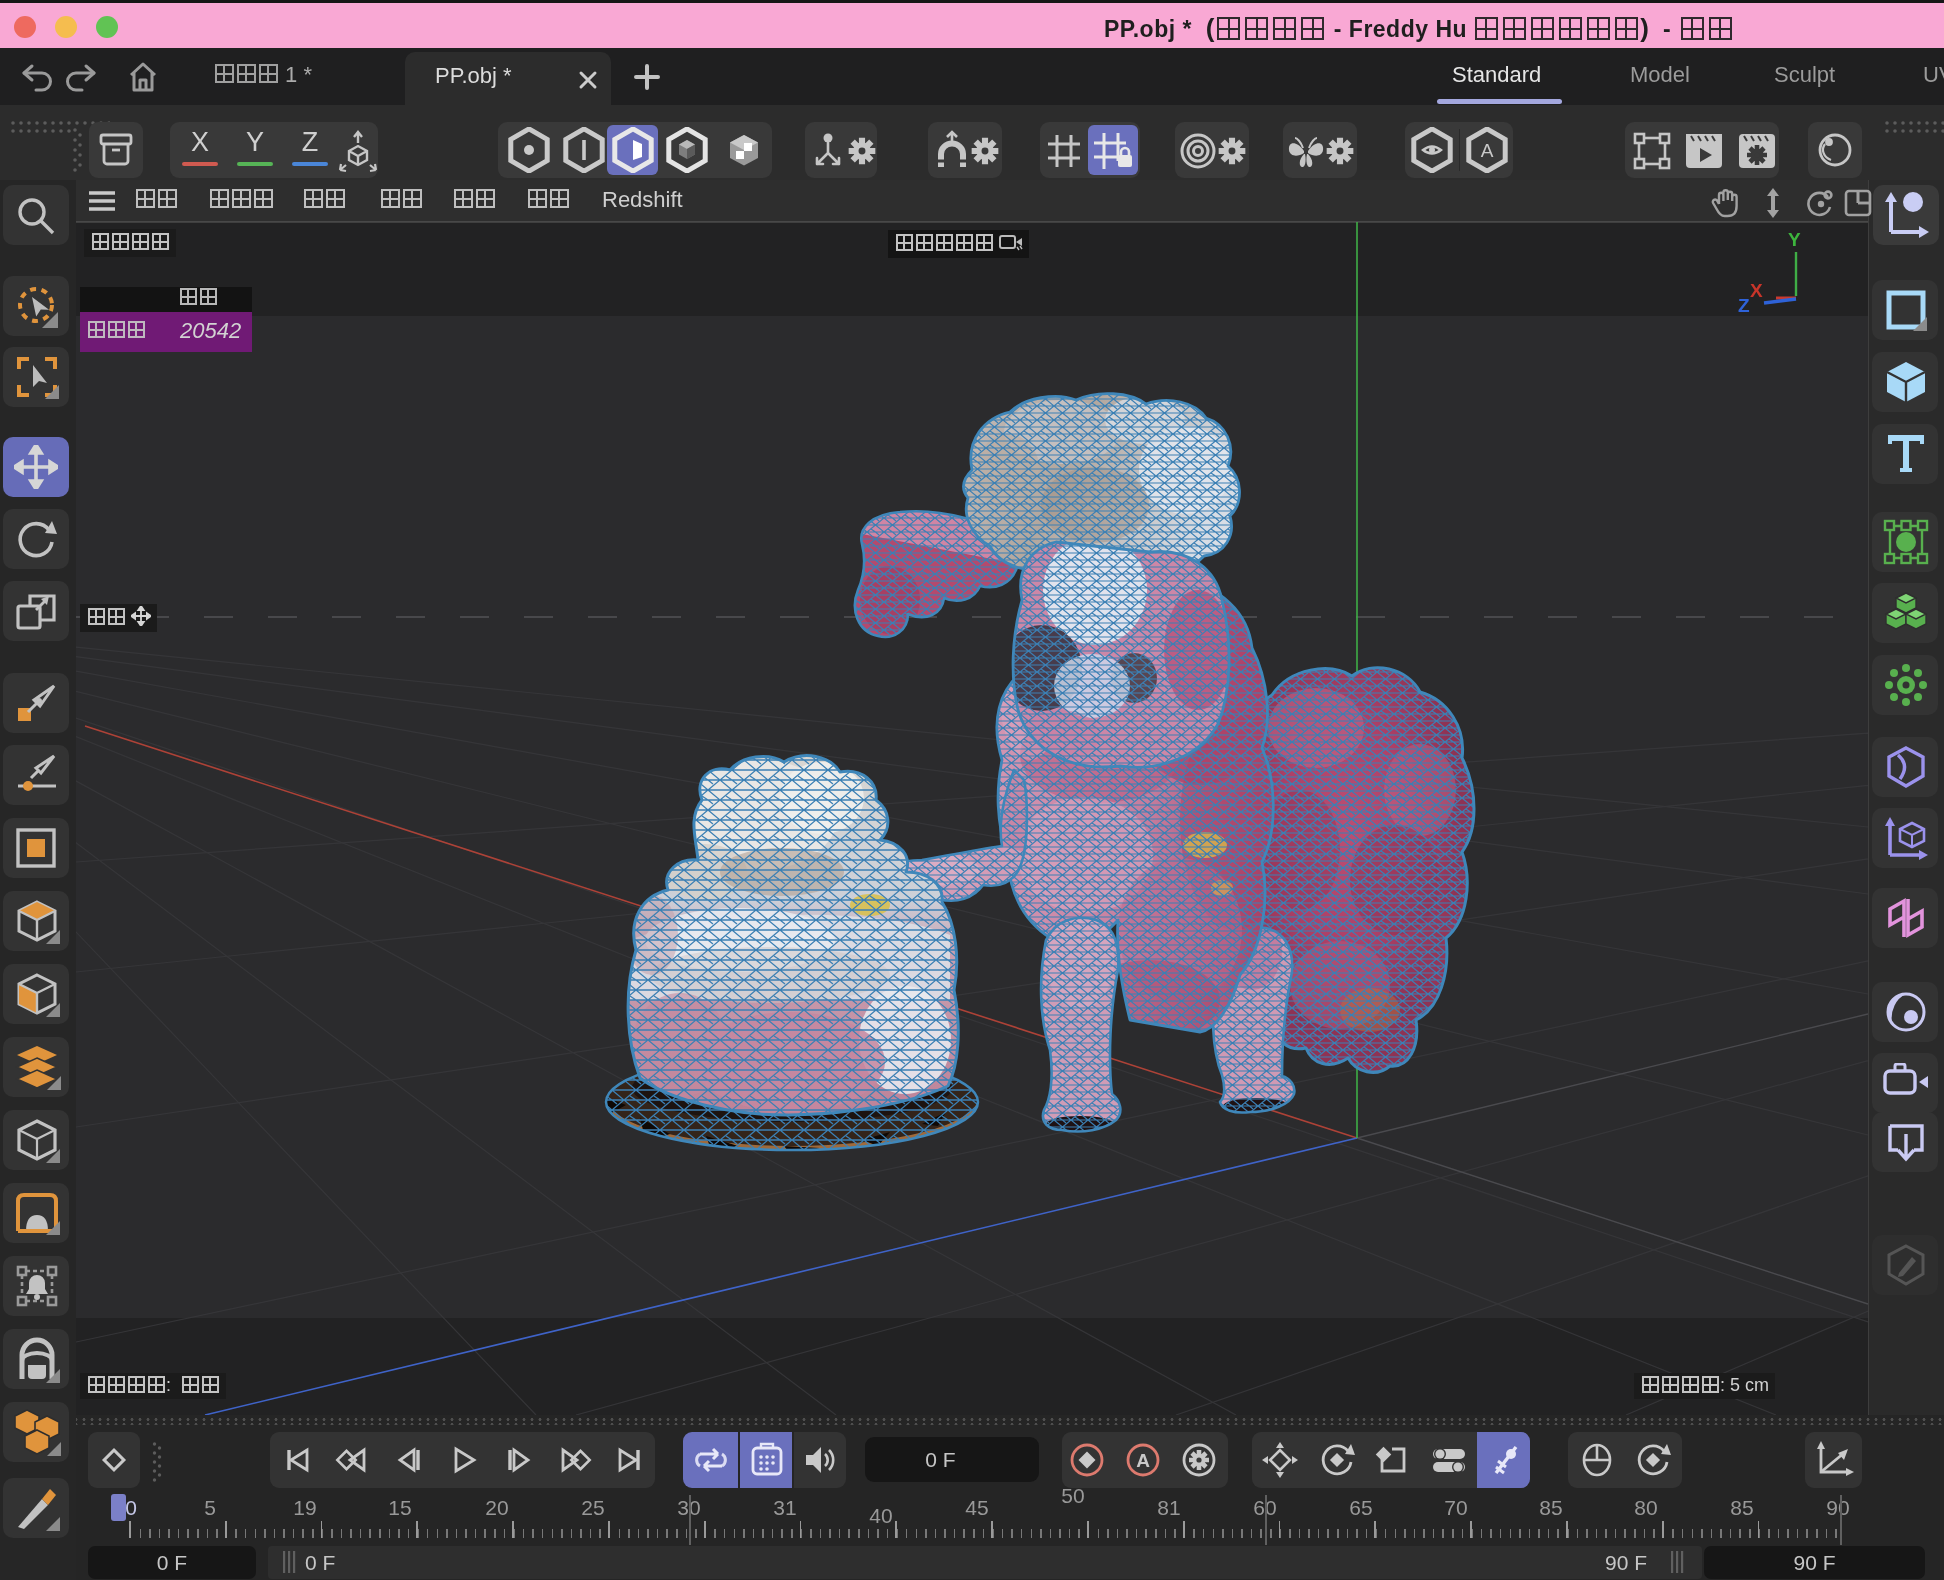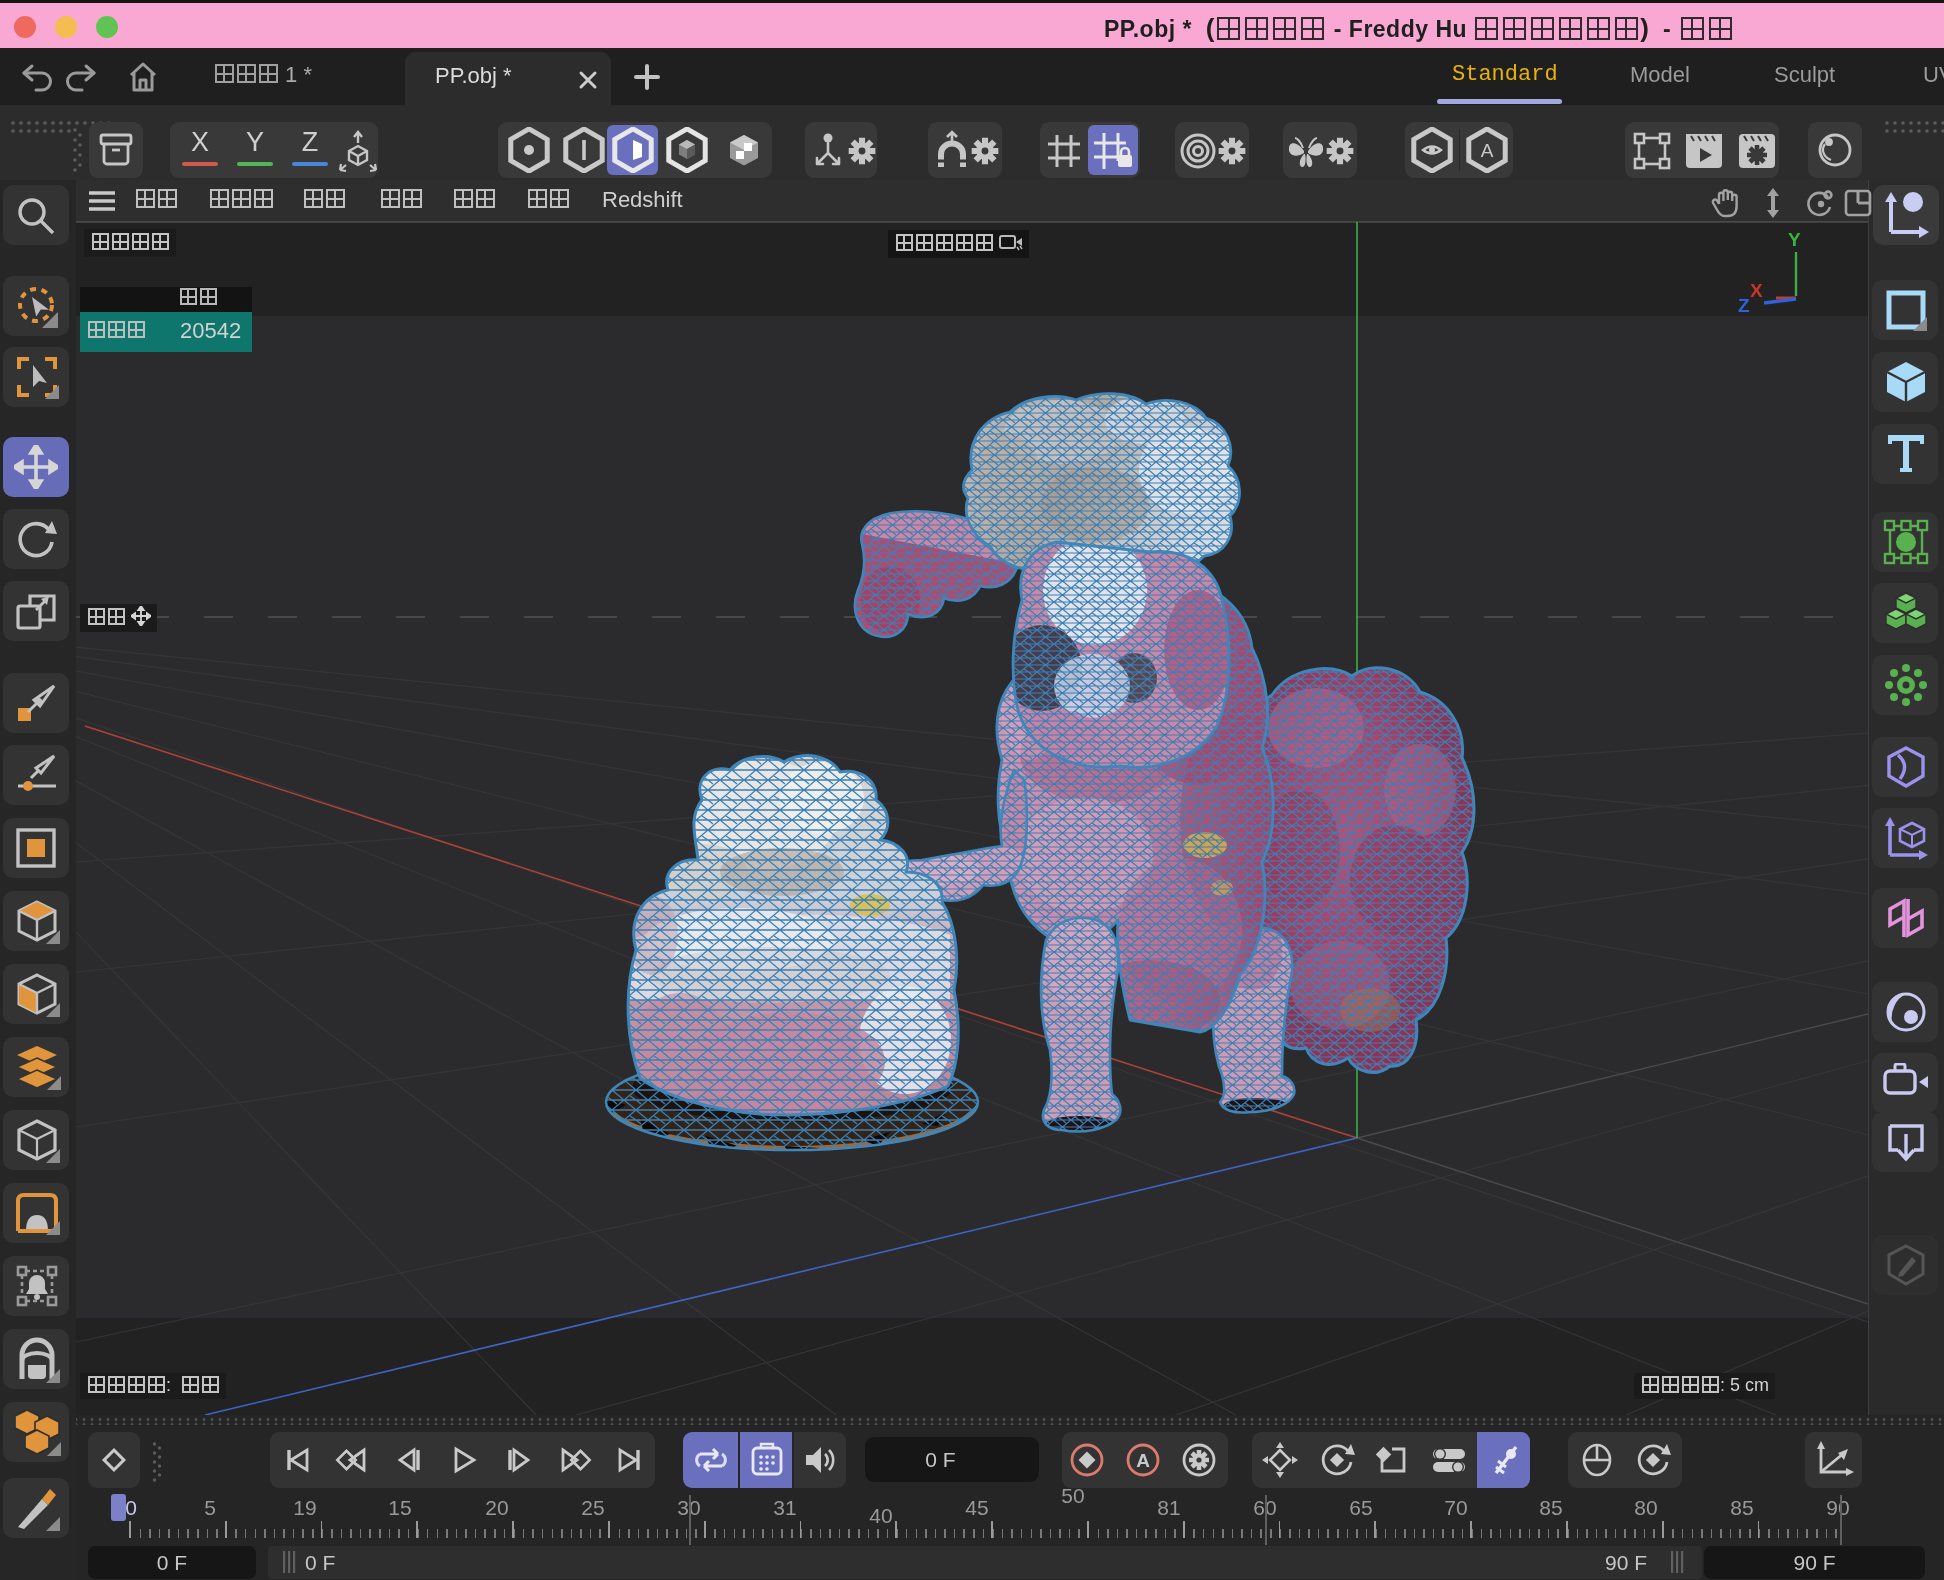--- a/index.html
+++ b/index.html
@@ -83,21 +83,21 @@
     <span class="abs tabtxt" style="left:213px;top:14px;color:#ababab;"><b class="zh w20" style="margin-bottom:5px;"><i></i></b><b class="zh w20" style="margin-bottom:5px;"><i></i></b><b class="zh w20" style="margin-bottom:5px;"><i></i></b> 1 *</span>
     <div id="activetab">
       <span class="abs tabtxt" style="left:30px;top:11px;">PP.obj *</span>
       <svg class="abs" style="left:172px;top:17px;" width="22" height="22" viewBox="0 0 22 22" stroke="#cccccc" stroke-width="3" stroke-linecap="round">
           <path d="M4 4 L18 18 M18 4 L4 18"></path>
         </svg>
     </div>
     <svg class="abs" style="left:634px;top:16px;" width="26" height="26" viewBox="0 0 26 26" stroke="#c2c2c2" stroke-width="4" stroke-linecap="round">
         <path d="M13 2 V24 M2 13 H24"></path>
       </svg>
-    <span class="rmode" style="left:1452px;color:#eab308;font-family:Liberation Mono, monospace;">Standard</span>
+    <span class="rmode" style="left:1452px;color:#e5e5e5;">Standard</span>
     <div class="abs" style="left:1437px;top:51px;width:125px;height:5px;border-radius:3px;background:#a3a7de;"></div>
     <span class="rmode" style="left:1630px;">Model</span>
     <span class="rmode" style="left:1774px;">Sculpt</span>
     <span class="rmode" style="left:1923px;">UV</span>
   </div>
 
   <svg width="0" height="0" style="position:absolute;">
     <defs>
       <symbol id="gear" viewBox="-12 -12 24 24">
         <circle r="6.5" fill="currentColor"></circle>
@@ -871,21 +871,21 @@
     <div class="vlabel" style="left:8px;top:7px;height:28px;"><b class="zh w18"><i></i></b><b class="zh w18"><i></i></b><b class="zh w18"><i></i></b><b class="zh w18"><i></i></b></div>
     <div class="vlabel" style="left:812px;top:8px;height:28px;background:#141414;"><b class="zh w18"><i></i></b><b class="zh w18"><i></i></b><b class="zh w18"><i></i></b><b class="zh w18"><i></i></b><b class="zh w18"><i></i></b>&nbsp;<svg width="24" height="18" viewBox="0 0 24 18" style="vertical-align:-2px;">
           <rect x="1" y="3" width="15" height="12" rx="2" fill="none" stroke="#bbb" stroke-width="2"></rect>
           <polygon points="17,9 23,5 23,13" fill="#bbb"></polygon>
           <path d="M18 14 l2 3 M21 13 l2 3" stroke="#bbb" stroke-width="1.4"></path>
         </svg></div>
 
     <div class="abs" style="left:4px;top:65px;width:172px;height:25px;background:#131313;color:#c6c6c6;">
       <span class="abs" style="left:98px;top:1px;"><b class="zh w18"><i></i></b><b class="zh w18"><i></i></b></span>
     </div>
-    <div class="abs" style="left:4px;top:90px;width:172px;height:40px;background:#0f766e;color:#c6c6c6;">
+    <div class="abs" style="left:4px;top:90px;width:172px;height:40px;background:#701a75;color:#c6c6c6;font-style:italic;">
       <span class="abs" style="left:6px;top:9px;"><b class="zh w18"><i></i></b><b class="zh w18"><i></i></b><b class="zh w18"><i></i></b></span>
       <span class="abs" style="left:100px;top:6px;font-size:22px;color:#d2d2d2;">20542</span>
     </div>
 
     <div class="vlabel" style="left:4px;top:382px;height:28px;"><b class="zh w18"><i></i></b><b class="zh w18"><i></i></b>&nbsp;<svg width="20" height="20" viewBox="0 0 44 44" style="vertical-align:-3px;" stroke="#d6d6d6" stroke-width="4" fill="#d6d6d6">
           <path d="M22 6 V38 M6 22 H38" fill="none"></path>
           <polygon points="22,0 16,9 28,9"></polygon>
           <polygon points="22,44 16,35 28,35"></polygon>
           <polygon points="0,22 9,16 9,28"></polygon>
           <polygon points="44,22 35,16 35,28"></polygon>

